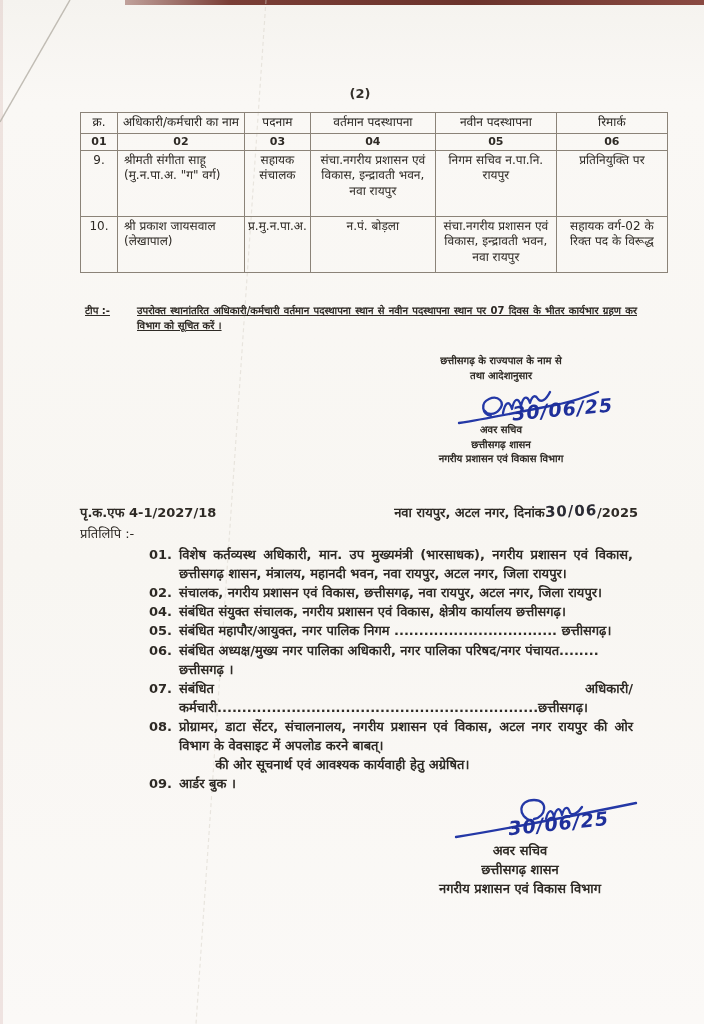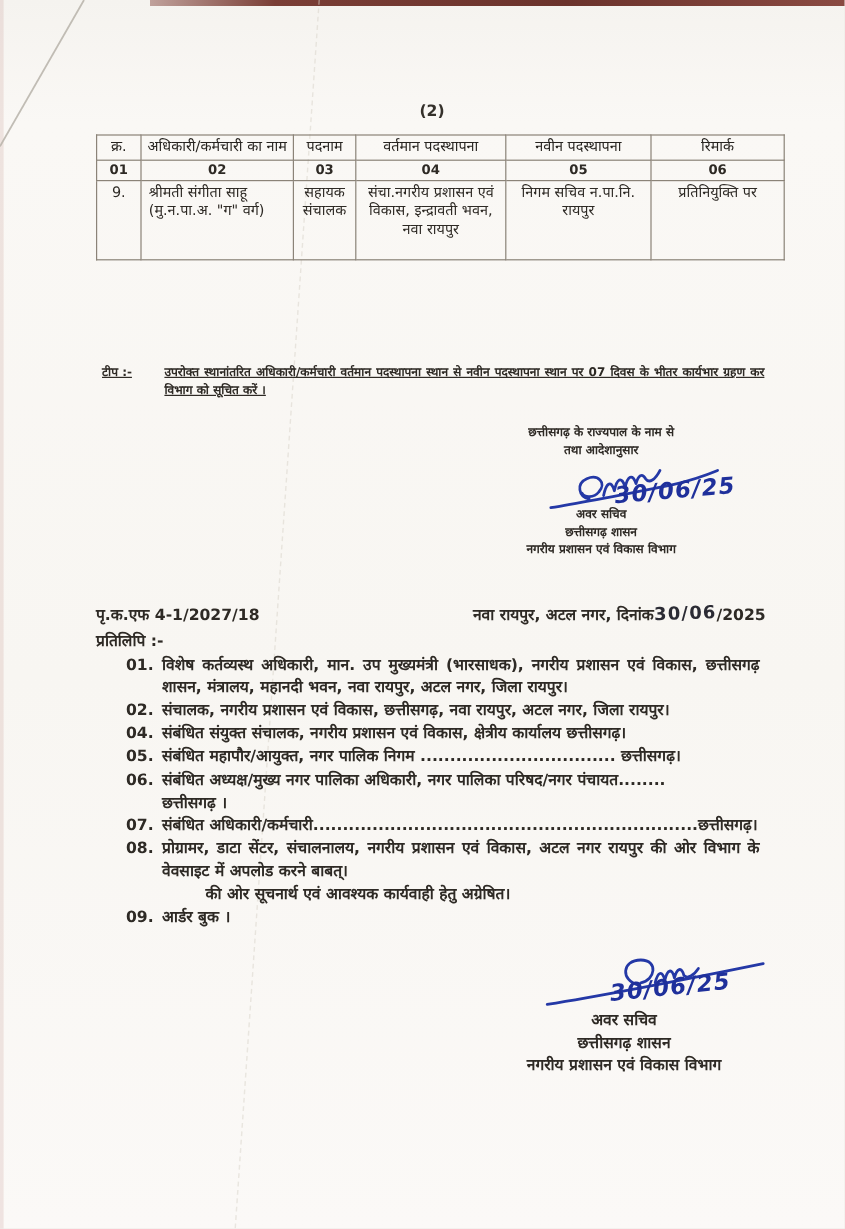--- a/index.html
+++ b/index.html
@@ -38,27 +38,27 @@
   .sig{position:absolute;pointer-events:none;}
   .sig svg path{fill:none;stroke:#2438a6;stroke-width:2.3;stroke-linecap:round;stroke-linejoin:round;}
   .sig-date{position:absolute;color:#1f309b;font-size:19px;font-weight:600;
     letter-spacing:1px;font-style:italic;white-space:nowrap;}
 
   
   .refline{position:absolute;top:503px;left:80px;width:558px;display:flex;
     justify-content:space-between;font-size:13px;font-weight:600;color:#2e2a25;}
   .hand-date{font-size:15px;font-weight:700;color:#2b2b34;letter-spacing:1px;
     display:inline-block;transform:rotate(-2deg) translateY(-1px);}
-  .copylabel{position:absolute;top:524px;left:80px;font-size:13px;font-weight:700;color:#2e2a25;}
+  .copylabel{position:absolute;top:524px;left:80px;font-size:13px;font-weight:400;color:#2e2a25;}
 
   
   .copylist{position:absolute;top:545px;left:105px;width:528px;font-size:13px;
     font-weight:600;line-height:1.47;color:#2e2a25;}
   .copy-item{display:flex;align-items:flex-start;}
-  .copy-item .num{flex:0 0 30px;white-space:nowrap;}
+  .copy-item .num{flex:0 0 30px;white-space:nowrap;margin-left:44px;}
   .copy-item .txt{flex:1;text-align:justify;white-space:pre-wrap;word-break:break-word;}
 
   
   .footer-block{position:absolute;top:842px;left:395px;width:250px;text-align:center;
     font-size:13px;font-weight:600;line-height:1.45;color:#2e2a25;}
 </style>
 </head>
 <body>
 
 <div class="page">
@@ -100,20 +100,28 @@
       <td>06</td>
     </tr>
     <tr style="height:66px">
       <td>9.</td>
       <td class="name">श्रीमती संगीता साहू (मु.न.पा.अ. "ग" वर्ग)</td>
       <td>सहायक संचालक</td>
       <td>संचा.नगरीय प्रशासन एवं विकास, इन्द्रावती भवन, नवा रायपुर</td>
       <td>निगम सचिव न.पा.नि. रायपुर</td>
       <td>प्रतिनियुक्ति पर</td>
     </tr>
+    <tr style="height:56px">
+      <td>10.</td>
+      <td class="name">श्री प्रकाश जायसवाल (लेखापाल)</td>
+      <td>प्र.मु.न.पा.अ.</td>
+      <td>न.पं. बोड़ला</td>
+      <td>संचा.नगरीय प्रशासन एवं विकास, इन्द्रावती भवन, नवा रायपुर</td>
+      <td>सहायक वर्ग-02 के रिक्त पद के विरूद्ध</td>
+    </tr>
   </tbody>
     </table>
 
   <div class="note">
     <span class="lbl">टीप :-</span>
     <span class="txt">उपरोक्त स्थानांतरित अधिकारी/कर्मचारी वर्तमान पदस्थापना स्थान से नवीन पदस्थापना स्थान पर 07 दिवस के भीतर कार्यभार ग्रहण कर विभाग को सूचित करें ।</span>
   </div>
 
   <div class="authority">
     <div>छत्तीसगढ़ के राज्यपाल के नाम से</div>

